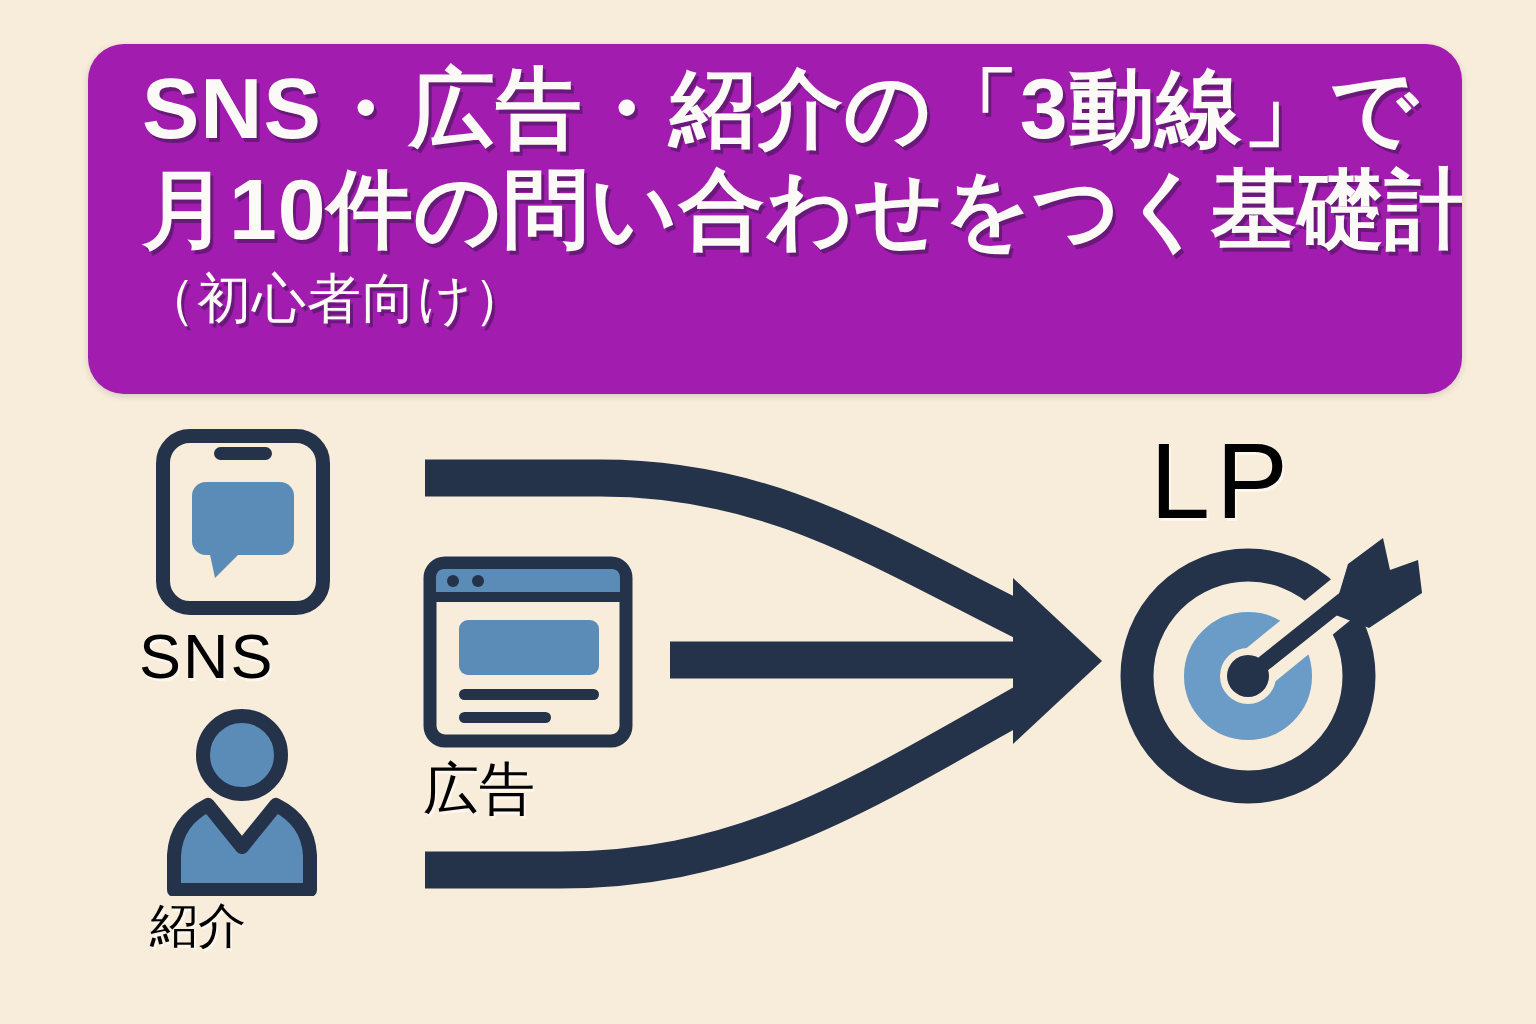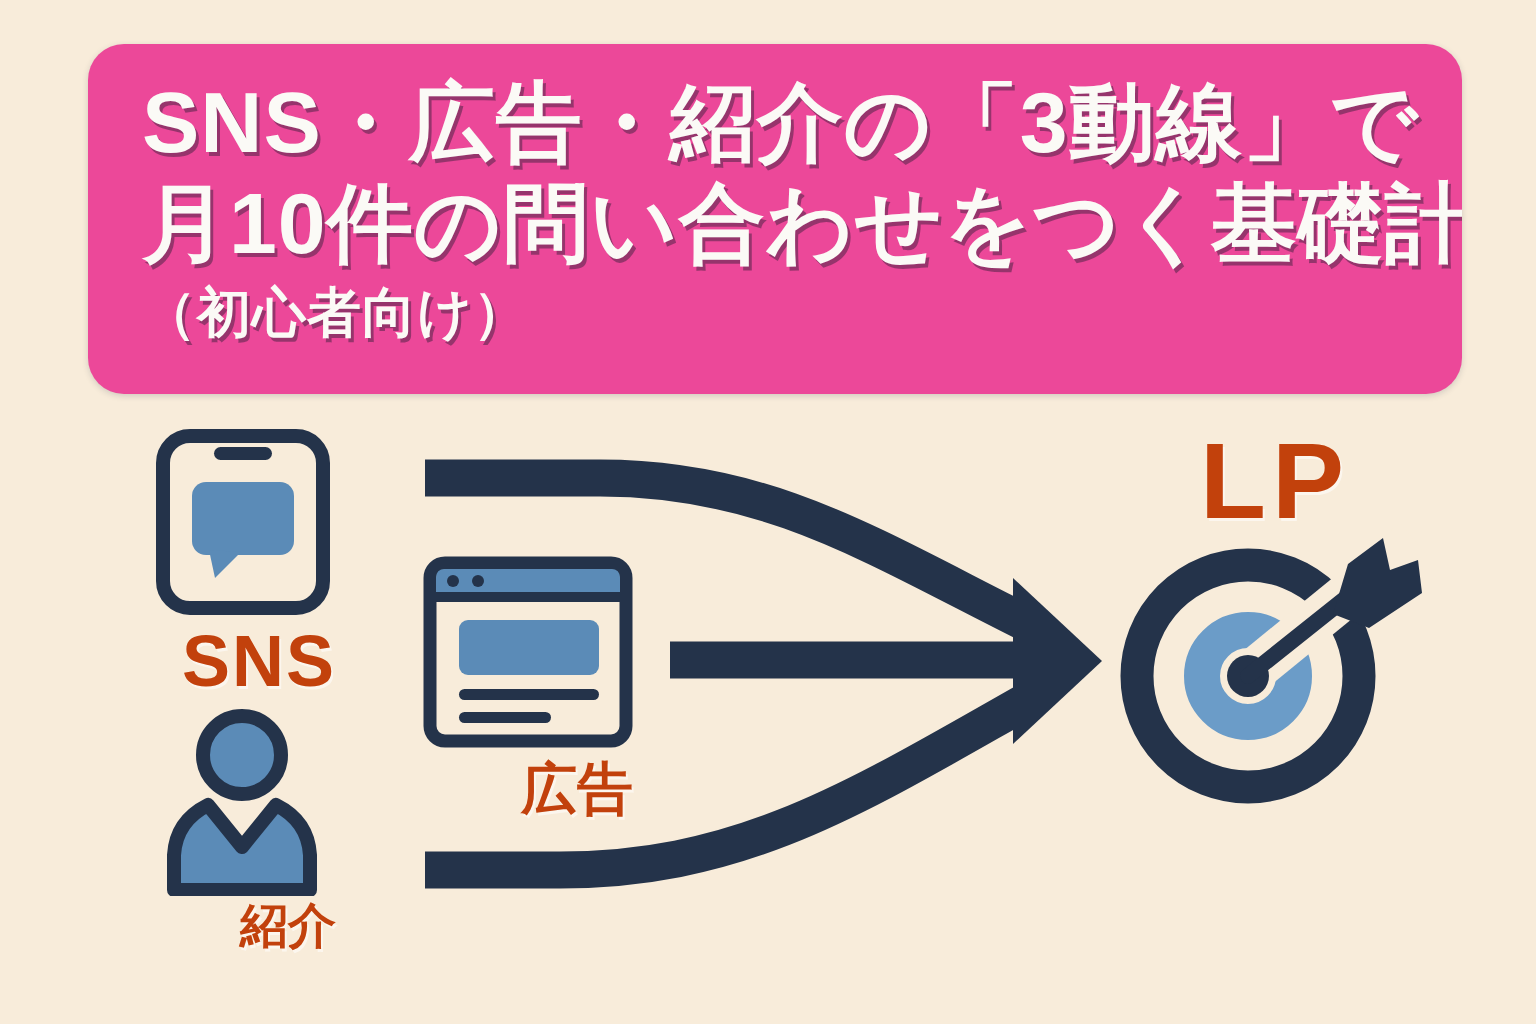--- a/index.html
+++ b/index.html
@@ -8,45 +8,45 @@
     background:#f8ecda;
     position:relative;
     overflow:hidden;
     font-family:"Liberation Sans","DejaVu Sans",sans-serif;
   }
   .stage{position:absolute;inset:0;width:1536px;height:1024px;}
 
   
   .title-banner{
     position:absolute;left:88px;top:44px;width:1374px;height:350px;
-    background:#ec4899;border-radius:36px;box-sizing:border-box;
-    padding:28px 30px 0 54px;overflow:hidden;
+    background:#a21caf;border-radius:36px;box-sizing:border-box;
+    padding:14px 30px 0 54px;overflow:hidden;
     box-shadow:0 2px 6px rgba(40,50,70,.18);
   }
   .title-line{
     color:#fbfaf6;font-weight:800;letter-spacing:1px;
     text-shadow:3px 4px 0 rgba(10,20,35,.38);
     white-space:nowrap;line-height:1.18;
   }
   .title-line.l1,.title-line.l2{font-size:86px;}
-  .title-line.l3{font-size:54px;margin-top:6px;font-weight:700;}
+  .title-line.l3{font-size:54px;margin-top:6px;font-weight:400;}
 
   
   svg.diagram{position:absolute;left:0;top:0;width:1536px;height:1024px;}
 
   
   .icon-box{position:absolute;}
   .icon-box svg{display:block;width:100%;height:100%;}
 
   .node-label{
-    position:absolute;color:#c2410c;font-weight:700;text-align:right;
+    position:absolute;color:#000000;font-weight:400;text-align:left;
     text-shadow:2px 3px 0 rgba(255,255,255,.55);
     white-space:nowrap;
   }
-  .label-sns{left:150px;top:620px;width:186px;font-size:72px;letter-spacing:2px;}
+  .label-sns{left:139px;top:620px;width:186px;font-size:63px;letter-spacing:2px;}
   .label-ad{left:423px;top:752px;width:210px;font-size:56px;}
   .label-referral{left:150px;top:894px;width:186px;font-size:48px;}
   .label-lp{left:1150px;top:418px;width:200px;font-size:108px;letter-spacing:6px;}
 </style>
 </head>
 <body>
 
 <div class="stage">
 
   <div class="title-banner">

